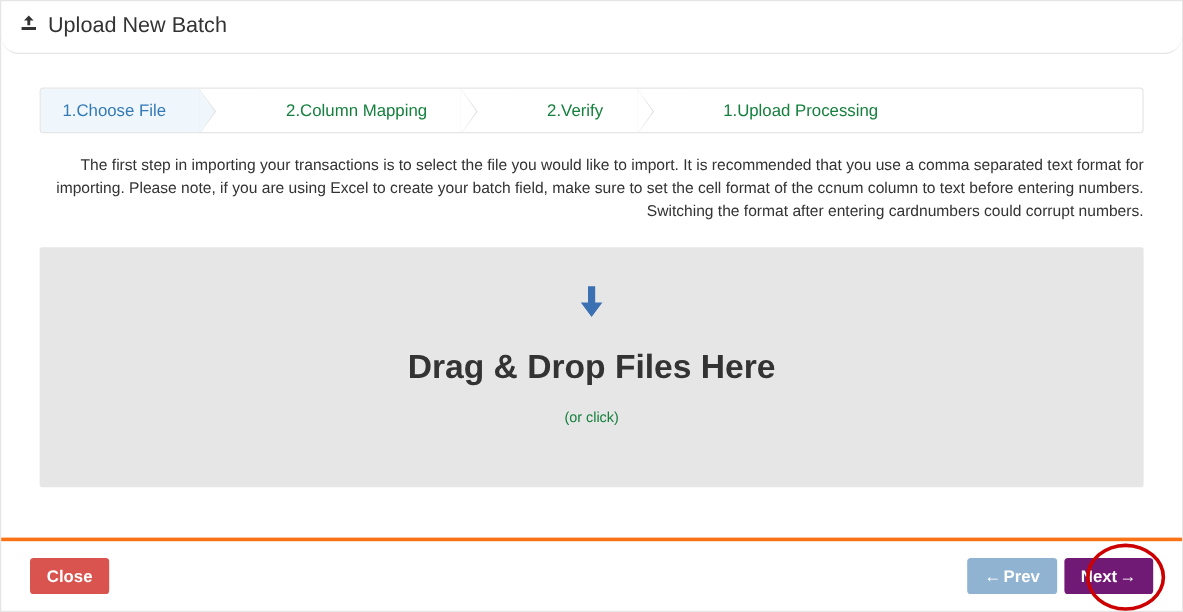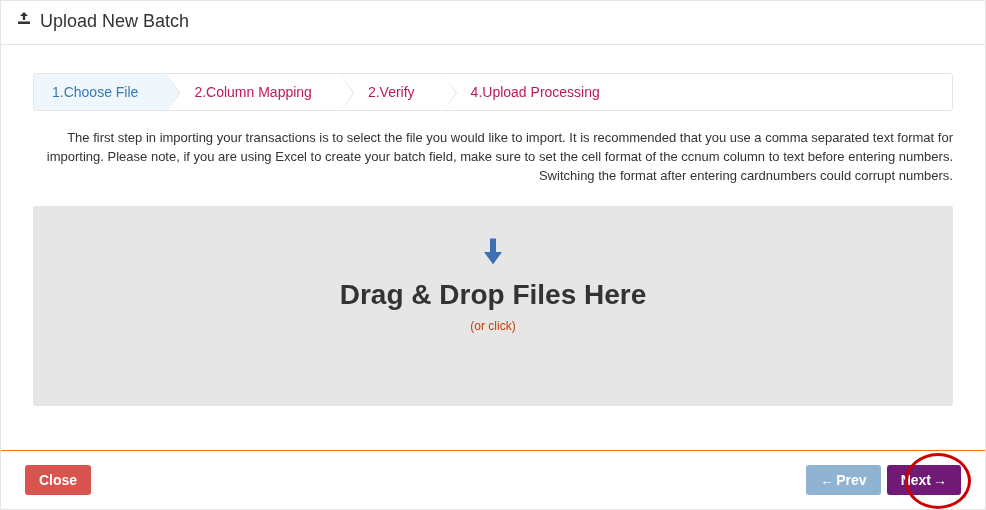--- a/index.html
+++ b/index.html
@@ -1,49 +1,49 @@
 <!DOCTYPE html>
 <html><head>
   <meta charset="utf-8">
   <style>
     * { box-sizing: border-box; margin: 0; padding: 0; }
     body { font-family: "Helvetica Neue", Helvetica, Arial, sans-serif; font-size: 14px; color: #333; background: #fff; }
     .modal { width: 986px; height: 510px; border: 1px solid #e5e5e5; position: relative; }
-    .modal-header { padding: 10px 15px 12px 15px; border-bottom: 1px solid #e5e5e5; display: flex; align-items: flex-start; gap: 8px; }
+    .modal-header { padding: 10px 15px 12px 15px; border-bottom: 1px solid #e5e5e5; display: flex; align-items: flex-end; gap: 8px; border-radius: 15px; }
     .modal-header .icon { font-size: 15px; color: #333; }
     .modal-title { font-size: 18px; font-weight: 500; color: #333; }
     .modal-body { padding: 28px 32px 20px 32px; }
-    .steps { display: flex; border: 1px solid #e5e5e5; border-radius: 3px; overflow: hidden; margin-bottom: 18px; }
-    .step { position: relative; padding: 10px 28px 10px 28px; font-size: 14px; color: #be185d; background: #fff; display: flex; align-items: center; }
+    .steps { display: flex; border: 1px solid #e5e5e5; border-radius: 3px; overflow: hidden; margin-bottom: 18px; gap: 44px; }
+    .step { position: relative; padding: 10px 28px 10px 28px; font-size: 14px; color: #15803d; background: #fff; display: flex; align-items: center; }
     .step:first-child { padding-left: 18px; }
     .step.active { background: #f0f7fc; color: #337ab7; }
     .step:not(:last-child)::after {
       content: ""; position: absolute; right: -13px; top: 0; width: 0; height: 0;
       border-top: 19px solid transparent; border-bottom: 19px solid transparent;
       border-left: 13px solid #fff; z-index: 2;
     }
     .step.active:not(:last-child)::after { border-left-color: #f0f7fc; }
     .step:not(:last-child)::before {
       content: ""; position: absolute; right: -14px; top: 0; width: 0; height: 0;
       border-top: 19px solid transparent; border-bottom: 19px solid transparent;
       border-left: 14px solid #ddd; z-index: 1;
     }
     .step:last-child { flex: 1; }
     .intro { font-size: 13px; line-height: 1.45; color: #333; margin-bottom: 20px; text-align: right; }
     .dropzone {
       background: #e6e6e6; border-radius: 2px; padding: 28px 20px 60px 20px;
       text-align: center; height: 200px; display: flex; flex-direction: column;
-      align-items: center; justify-content: flex-start;
+      align-items: center; justify-content: flex-start; gap: 11px;
     }
     .dropzone .arrow { color: #3b70b3; margin-bottom: 6px; }
     .dropzone-title { font-size: 28px; font-weight: 700; color: #333; margin-bottom: 8px; }
-    .dropzone-sub { font-size: 12px; color: #c2410c; }
+    .dropzone-sub { font-size: 12px; color: #15803d; }
     .modal-footer {
       position: absolute; bottom: 0; left: 0; right: 0;
-      border-top: 1px solid #f97316; padding: 14px 24px;
+      border-top: 3px solid #f97316; padding: 14px 24px;
       display: flex; justify-content: space-between; align-items: center;
     }
     .btn { border: none; border-radius: 3px; padding: 7px 14px; font-size: 14px; color: #fff; cursor: pointer; font-weight: 600; }
     .btn-close { background: #d9534f; }
     .btn-prev { background: #8fb3d1; margin-right: 6px; }
     .btn-next { background: #701a75; position: relative; }
     .footer-right { display: flex; align-items: flex-start; position: relative; }
     .circle-highlight {
       position: absolute; right: -10px; top: -12px; width: 66px; height: 56px;
       border: 3px solid #cc0000; border-radius: 50%; pointer-events: none;
@@ -70,21 +70,21 @@
       <div class="step active">
         <span>1.Choose File</span>
       </div>
       <div class="step">
         <span>2.Column Mapping</span>
       </div>
       <div class="step">
         <span>2.Verify</span>
       </div>
       <div class="step">
-        <span>4.Upload Processing</span>
+        <span>1.Upload Processing</span>
       </div>
     </div>
 
     <p class="intro">The first step in importing your transactions is to select the file you would like to import. It is recommended that you use a comma separated text format for importing. Please note, if you are using Excel to create your batch field, make sure to set the cell format of the ccnum column to text before entering numbers. Switching the format after entering cardnumbers could corrupt numbers.</p>
 
     <div class="dropzone">
       <div class="arrow">
         <svg width="36" height="36" viewBox="0 0 24 24" fill="currentColor">
           <path d="M12 3 C12 3 12 3 12 3 L12 13 L7 13 L12 20 L17 13 L12 13 Z" transform="translate(0,0)"></path>
           <path d="M10 3 L14 3 L14 12 L18 12 L12 20 L6 12 L10 12 Z"></path>

